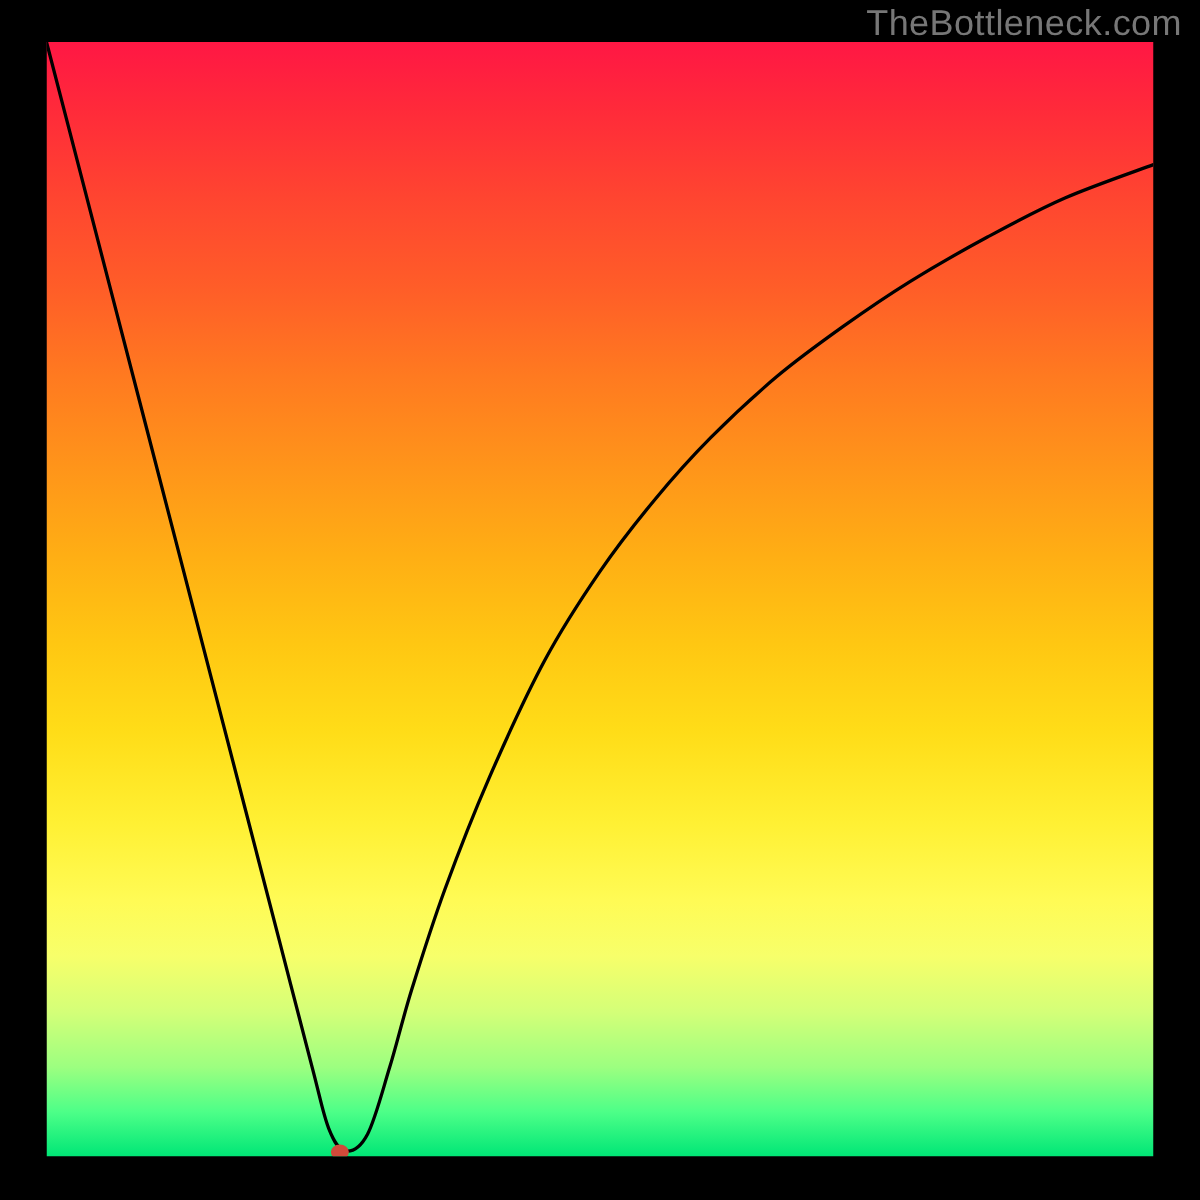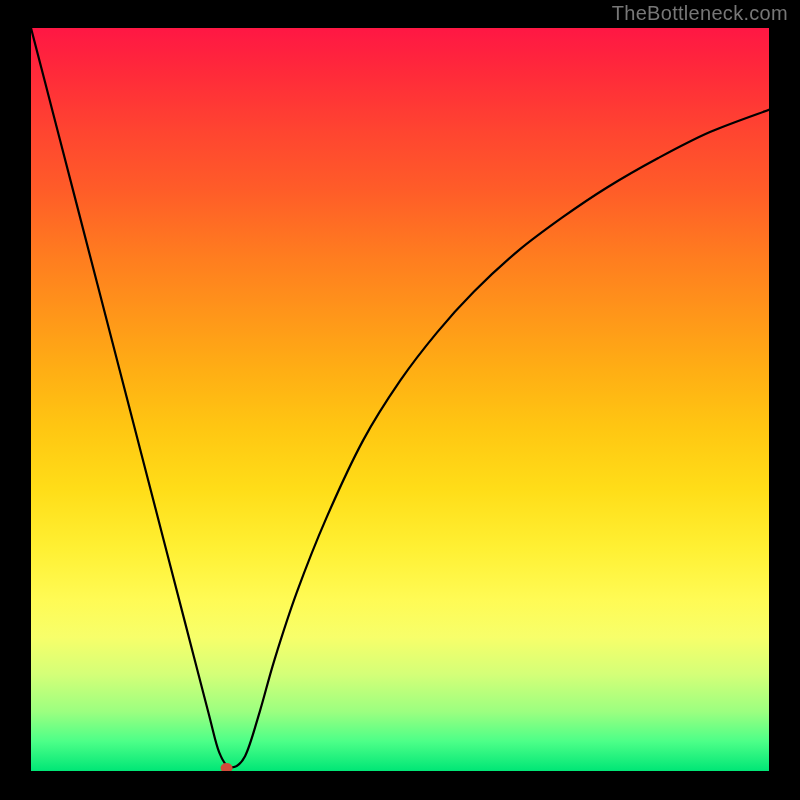--- a/index.html
+++ b/index.html
@@ -1,18 +1,18 @@
 <!DOCTYPE html>
 <html><head>
 <meta charset="utf-8">
 <style>
   * { margin: 0; padding: 0; box-sizing: border-box; }
   body { width: 800px; height: 800px; overflow: hidden; background: #000; font-family: Arial, sans-serif; }
   .container { position: relative; width: 800px; height: 800px; }
-  .watermark { position: absolute; top: 2px; right: 12px; color: #777; font-size: 20px; font-weight: 500; letter-spacing: 0.3px; z-index: 10; }
+  .watermark { position: absolute; top: 2px; right: 12px; color: #777; font-size: 24px; font-weight: 500; letter-spacing: 0.3px; z-index: 10; }
   .plot-area { position: absolute; left: 31px; top: 28px; width: 738px; height: 743px; overflow: hidden; }
   .gradient-bg { position: absolute; inset: 0; background: linear-gradient(to bottom,
       #ff1744 0%,
       #ff2a3a 6%,
       #ff4530 14%,
       #ff5d28 22%,
       #ff7a20 30%,
       #ff941a 38%,
       #ffae14 46%,
       #ffc712 54%,

